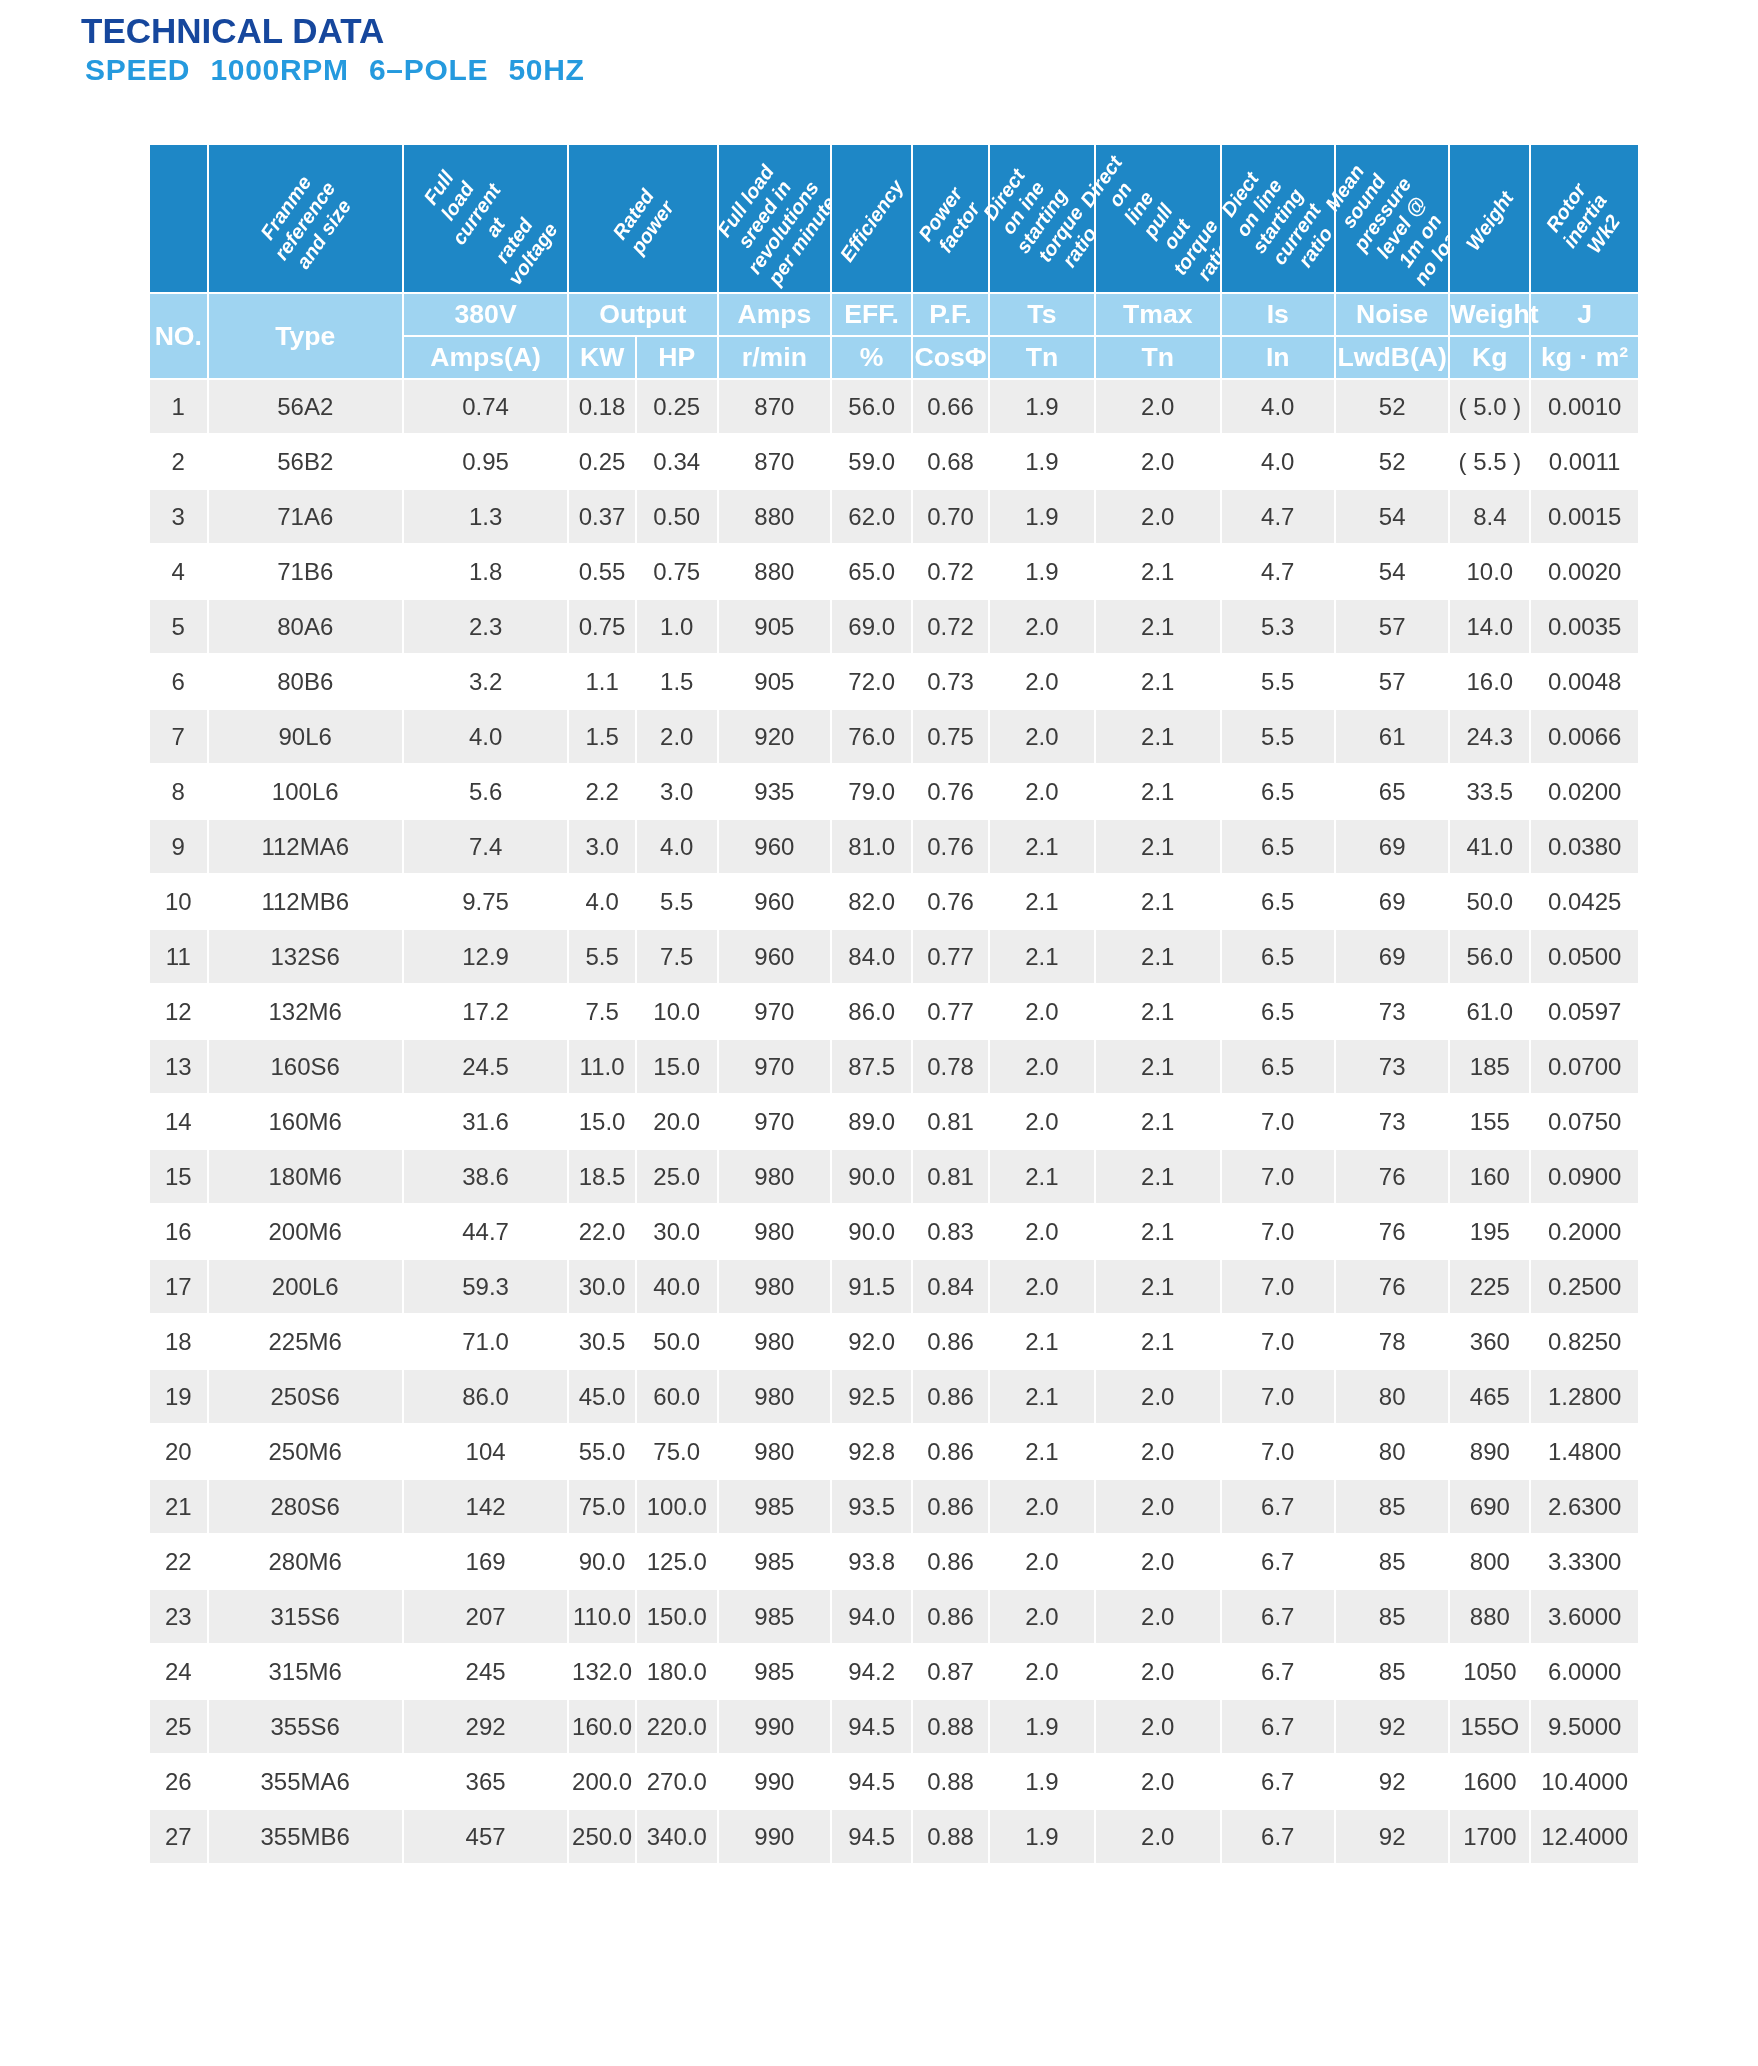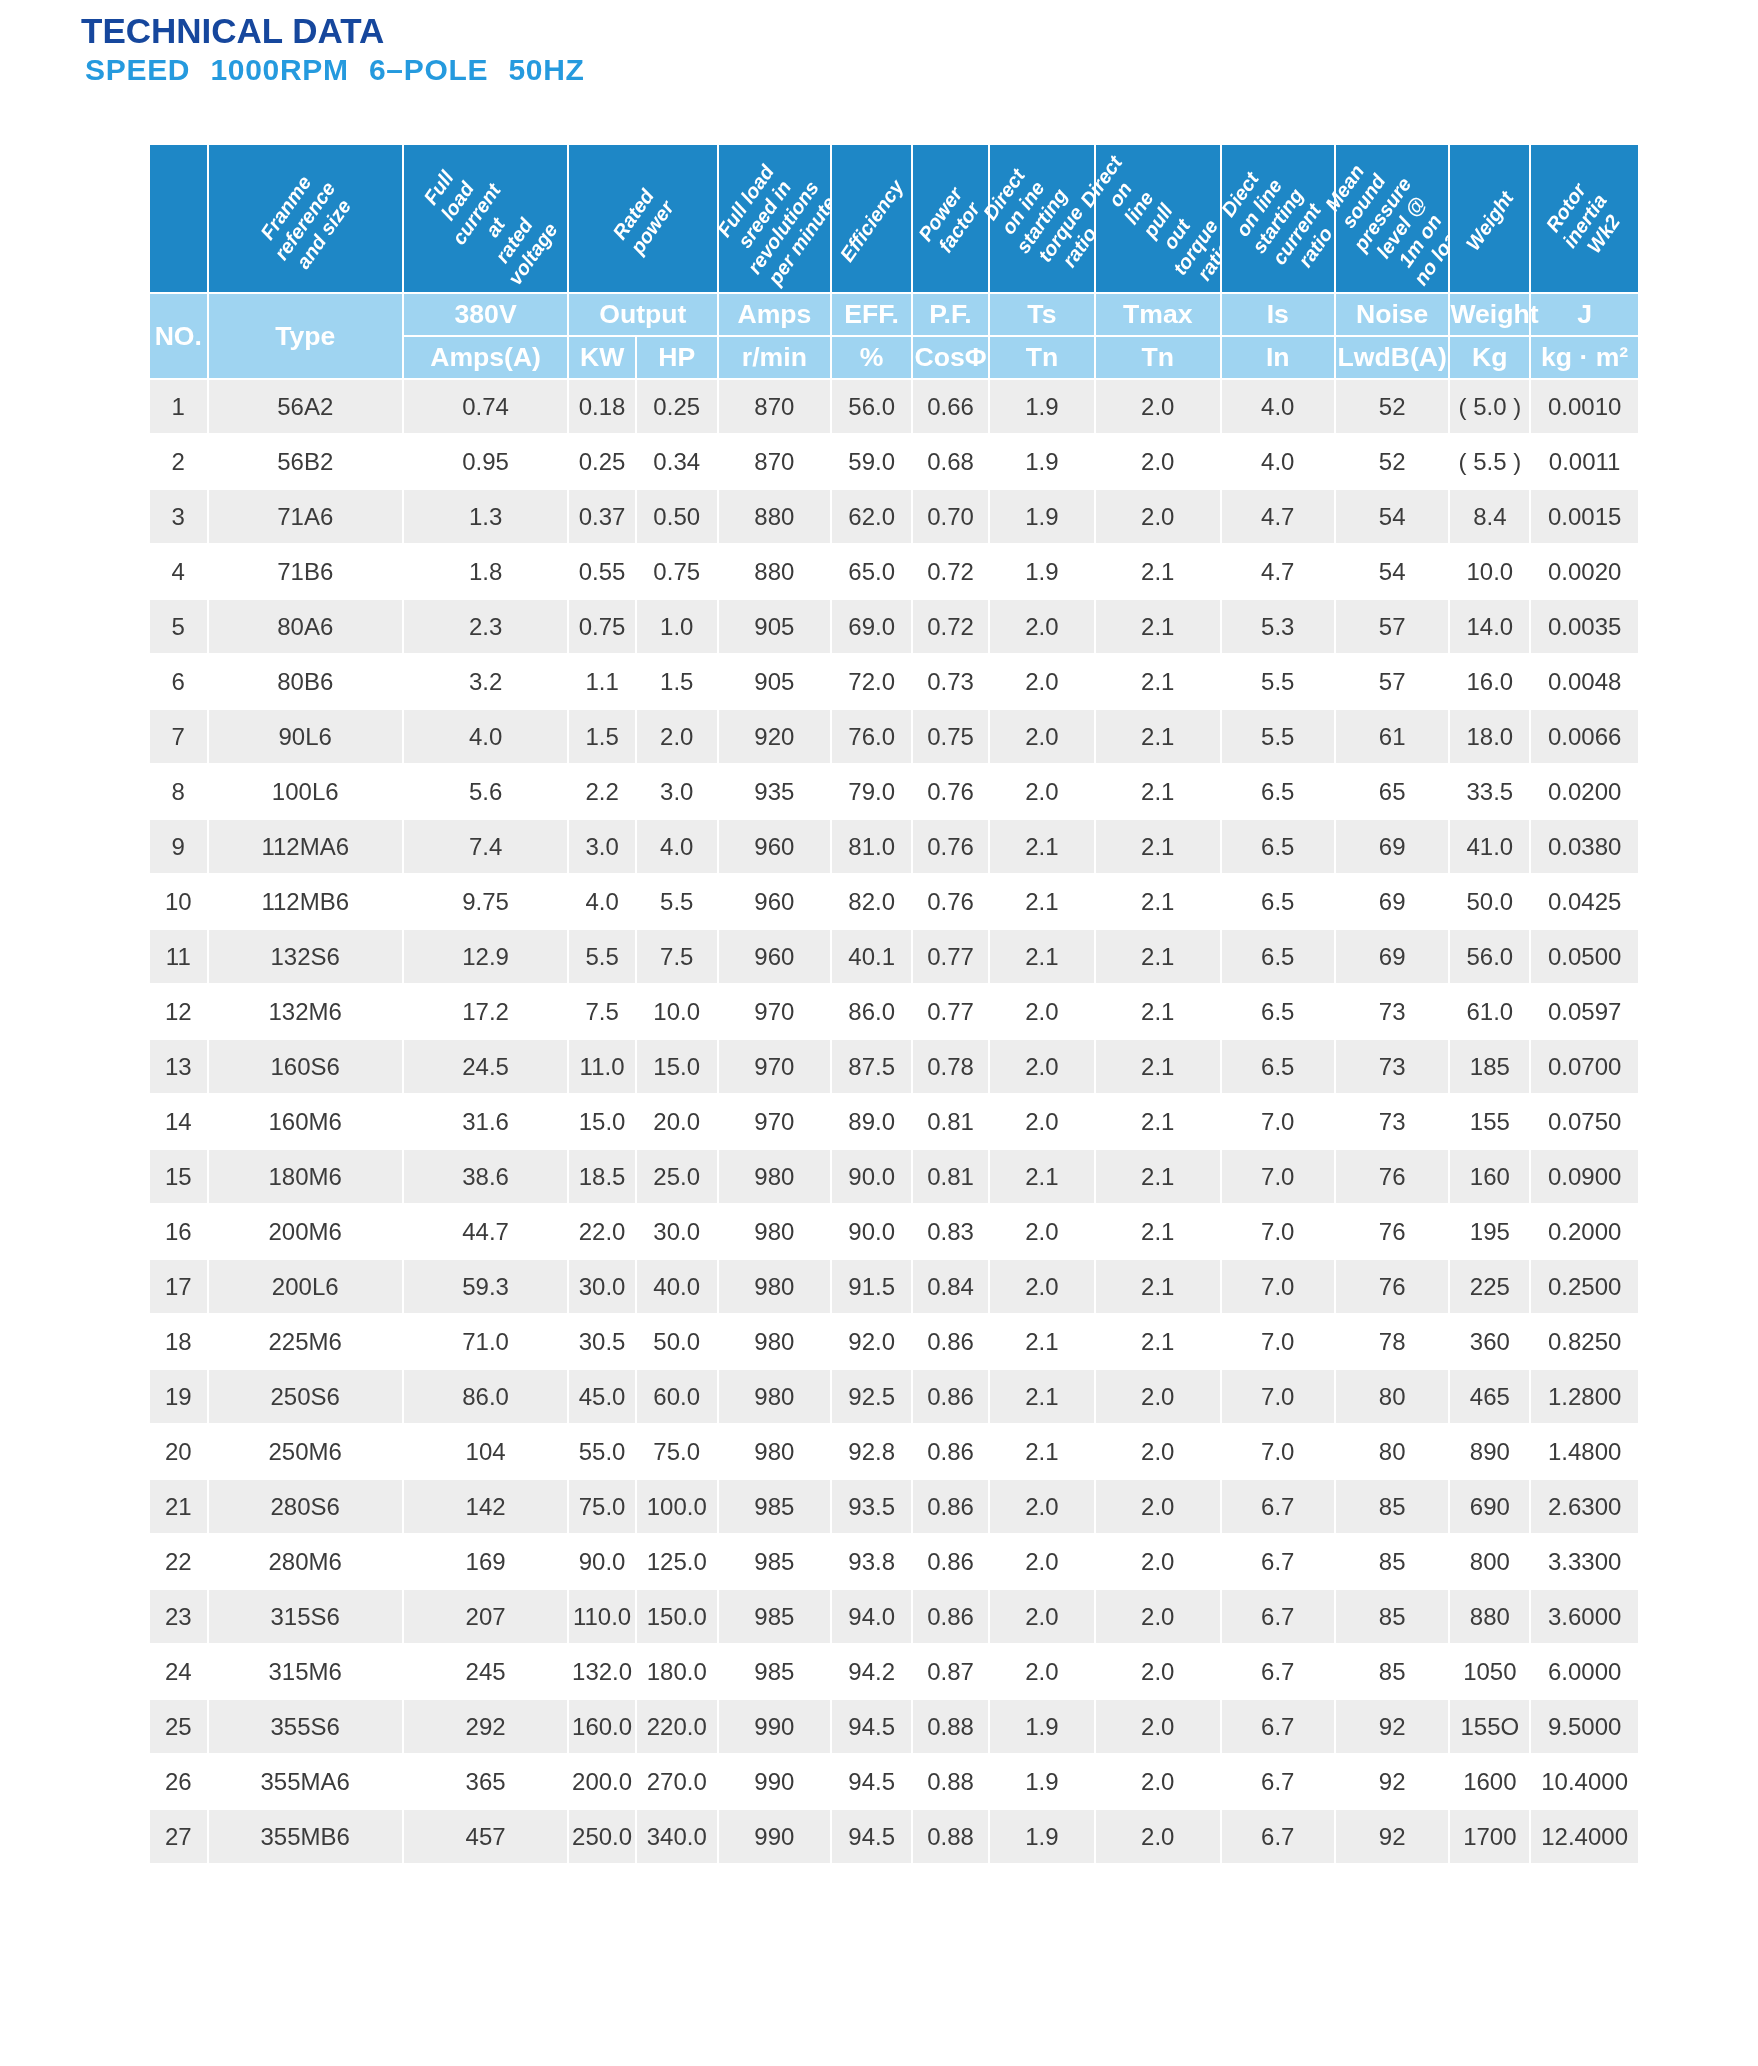--- a/index.html
+++ b/index.html
@@ -255,21 +255,21 @@
         <td>4.0</td>
         <td>1.5</td>
         <td>2.0</td>
         <td>920</td>
         <td>76.0</td>
         <td>0.75</td>
         <td>2.0</td>
         <td>2.1</td>
         <td>5.5</td>
         <td>61</td>
-        <td>18.0</td>
+        <td>24.3</td>
         <td>0.0066</td>
       </tr>
       <tr>
         <td>8</td>
         <td>100L6</td>
         <td>5.6</td>
         <td>2.2</td>
         <td>3.0</td>
         <td>935</td>
         <td>79.0</td>
@@ -313,21 +313,21 @@
         <td>50.0</td>
         <td>0.0425</td>
       </tr>
       <tr>
         <td>11</td>
         <td>132S6</td>
         <td>12.9</td>
         <td>5.5</td>
         <td>7.5</td>
         <td>960</td>
-        <td>40.1</td>
+        <td>84.0</td>
         <td>0.77</td>
         <td>2.1</td>
         <td>2.1</td>
         <td>6.5</td>
         <td>69</td>
         <td>56.0</td>
         <td>0.0500</td>
       </tr>
       <tr>
         <td>12</td>

